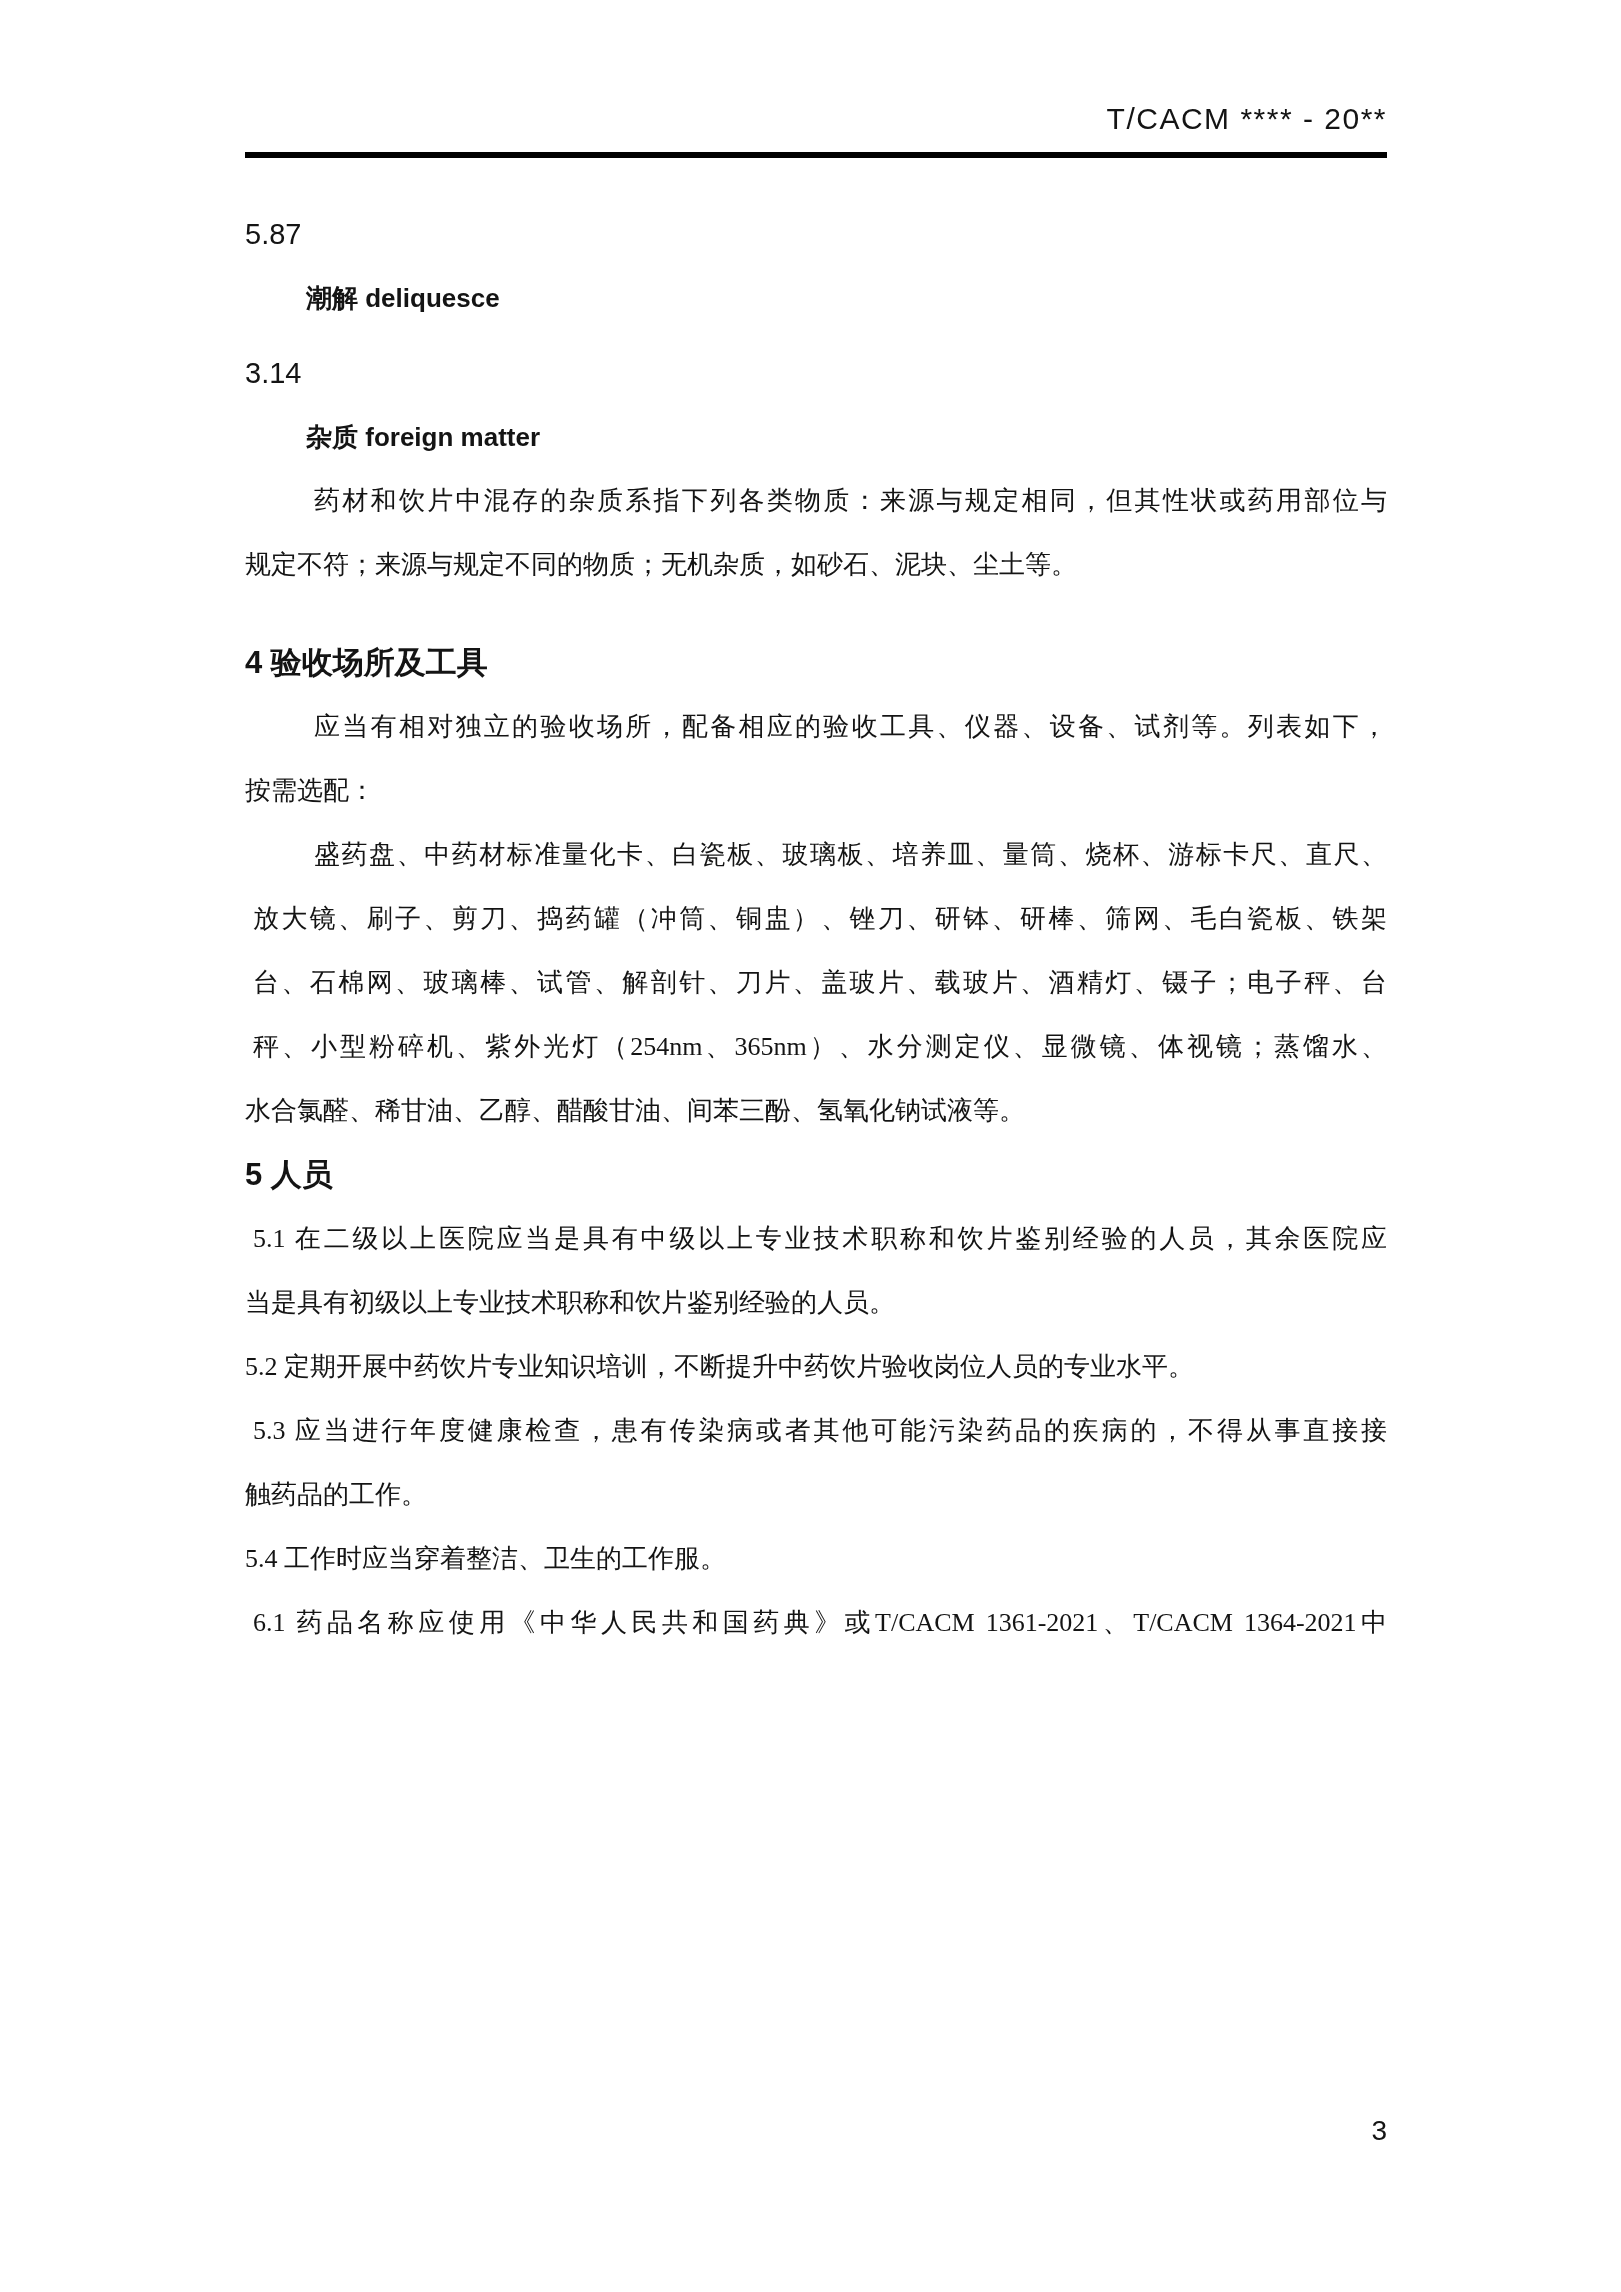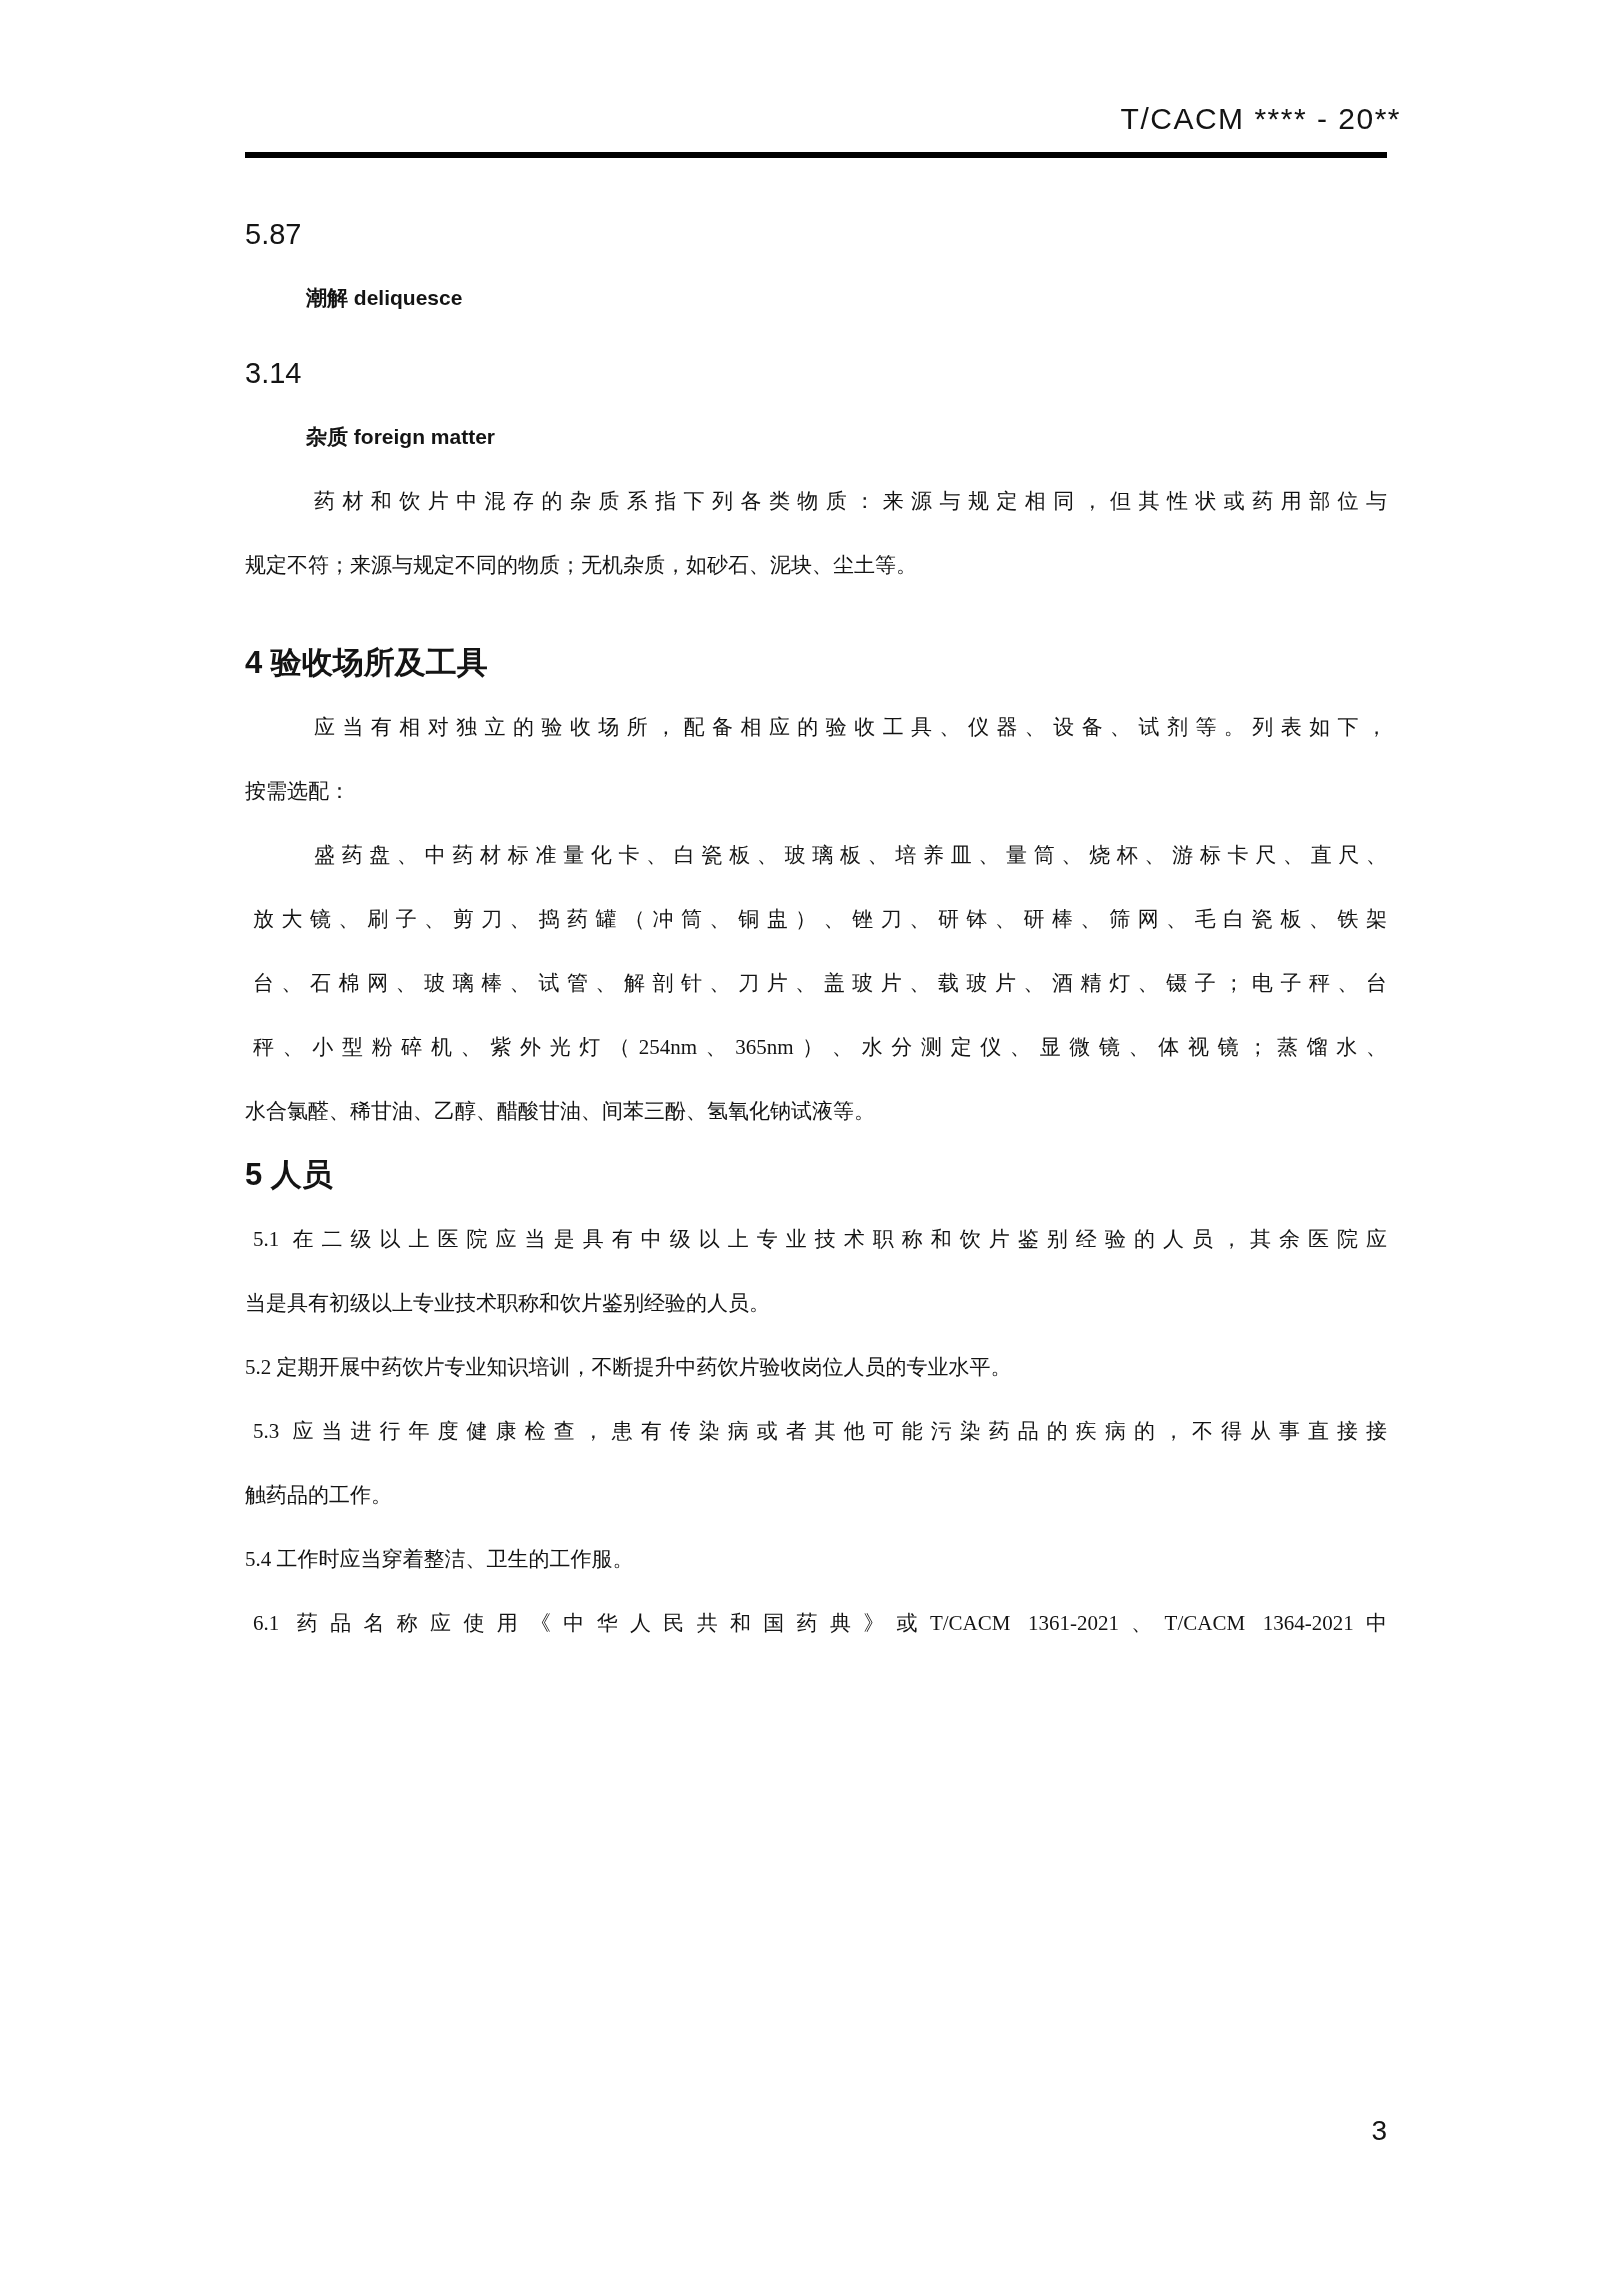--- a/index.html
+++ b/index.html
@@ -12,21 +12,21 @@
     position: relative;
     width: 1621px;
     height: 2293px;
     background: #ffffff;
     overflow: hidden;
     color: #141414;
     font-family: "Liberation Serif", "DejaVu Serif", serif;
   }
   .std-header {
     position: absolute;
-    left: 259px;
+    left: 245px;
     top: 102px;
     width: 1142px;
     text-align: right;
     font-family: "Liberation Sans", "DejaVu Sans", sans-serif;
     font-size: 30px;
     letter-spacing: 1.5px;
     color: #141414;
   }
   .header-rule {
     position: absolute;
@@ -37,21 +37,21 @@
     background: #000000;
   }
   .doc-body {
     position: absolute;
     left: 245px;
     top: 202px;
     width: 1142px;
   }
   .line {
     line-height: 64px;
-    font-size: 21px;
+    font-size: 26px;
     font-family: "Liberation Serif", "DejaVu Serif", serif;
     color: #141414;
   }
   .line.indent { padding-left: 61px; }
   .line.fill {
     text-align: justify;
     text-align-last: justify;
     margin-left: 8px;
   }
   .t-clause-num {

